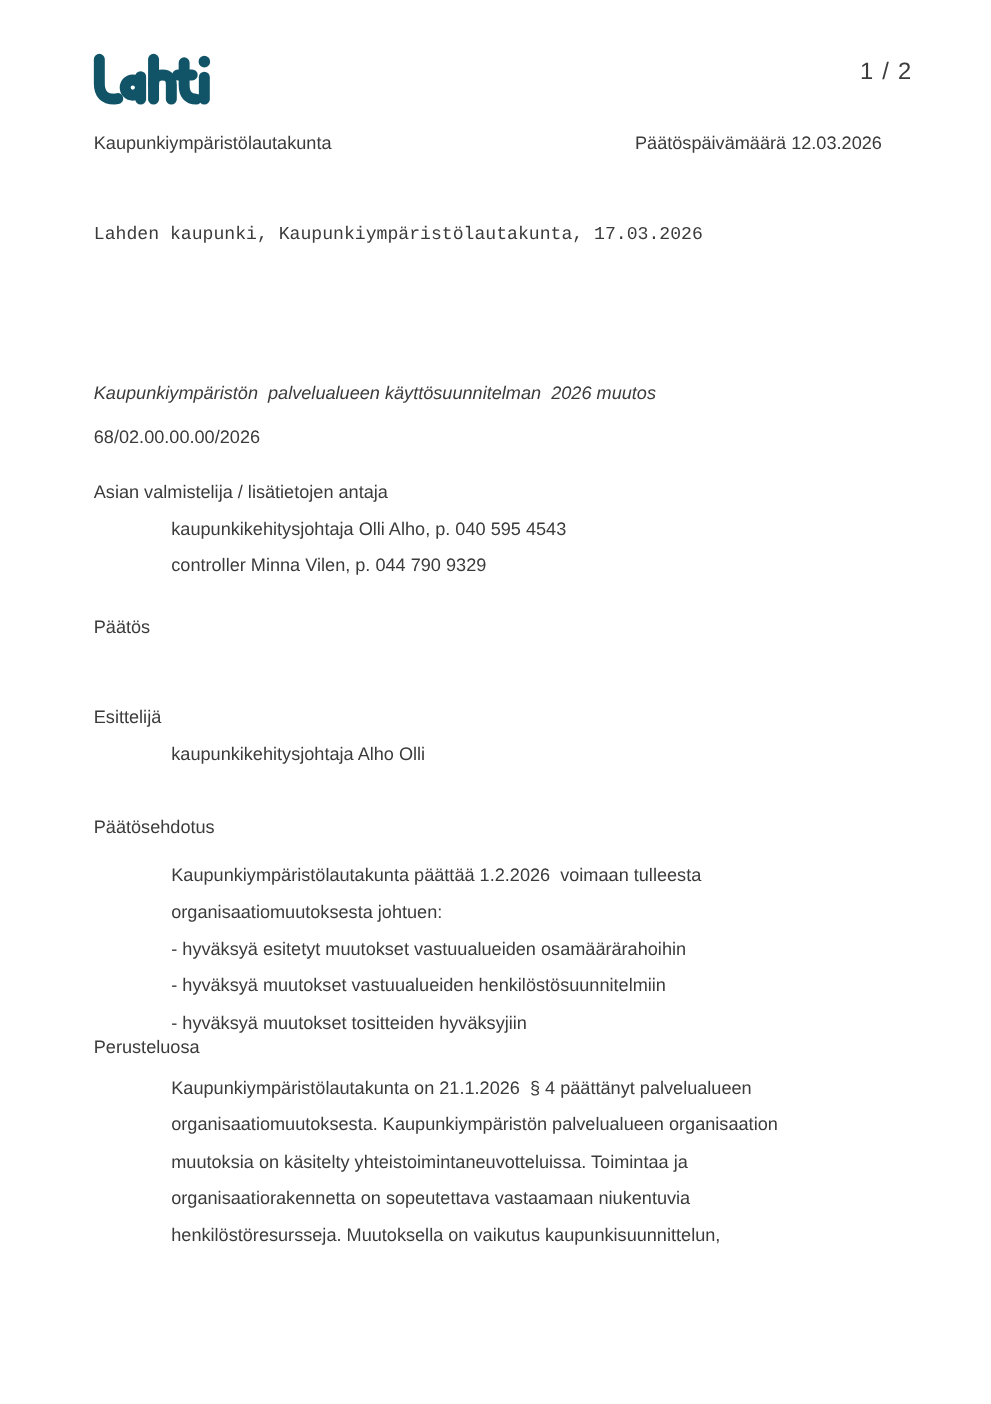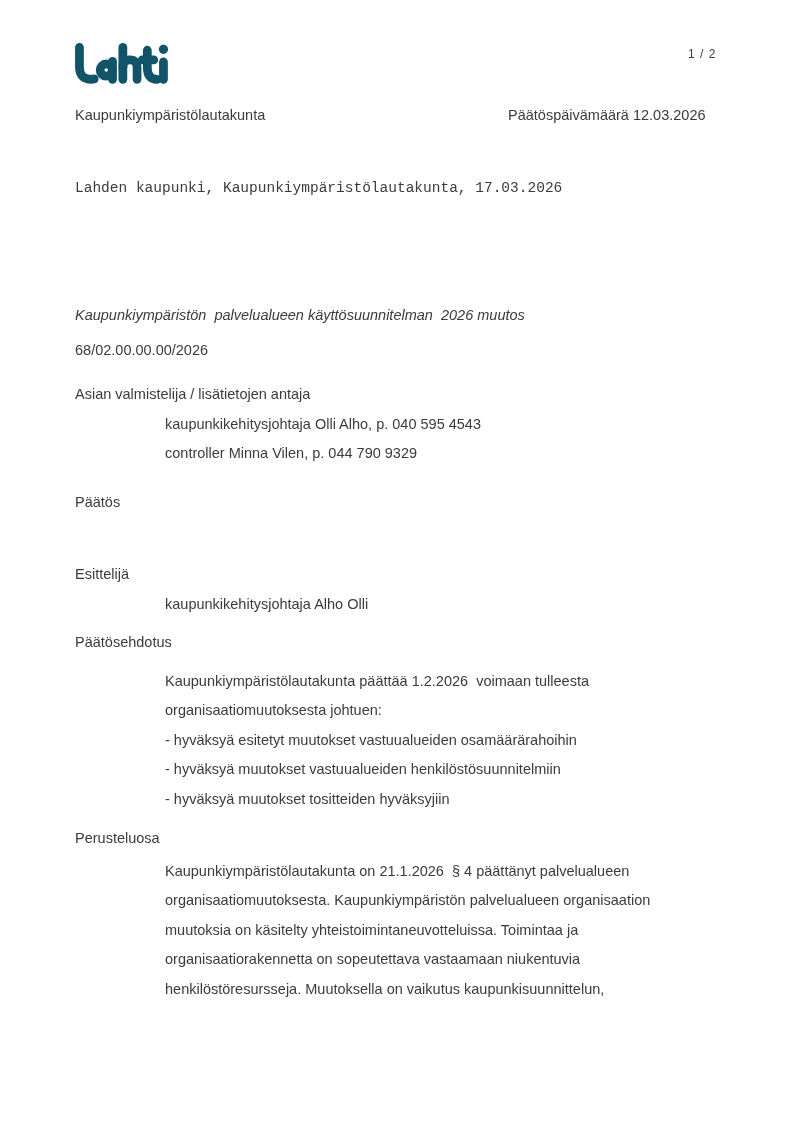--- a/index.html
+++ b/index.html
@@ -8,36 +8,36 @@
     width: 793px;
     height: 1123px;
     background: #ffffff;
     font-family: "Liberation Sans", sans-serif;
     font-size: 14.5px;
     color: #3b3b3b;
     overflow: hidden;
   }
   .abs { position: absolute; }
   .logo { left: 73px; top: 42px; }
-  .page-number { left: 688px; top: 47px; font-size: 12px; letter-spacing: 1px; }
+  .page-number { left: 688px; top: 47px; font-size: 19px; letter-spacing: 1px; }
   .header-committee { left: 75px; top: 107px; }
   .decision-date { left: 508px; top: 107px; }
   .org-line { left: 75px; top: 180px; font-family: Liberation Mono, monospace; }
   .doc-title { left: 75px; top: 307px; white-space: pre-wrap; font-style: italic; }
   .case-number { left: 75px; top: 342px; }
 
   .section { position: absolute; left: 75px; width: 660px; line-height: 29.5px; }
   .section .sec-label { line-height: 29.5px; }
-  .section .sec-lines { margin-left: 90px; line-height: 29.5px; }
+  .section .sec-lines { margin-left: 62px; line-height: 29.5px; }
   .sec-line { white-space: pre-wrap; }
 
   #sec0 { top: 380px; }
   #sec1 { top: 488px; }
   #sec2 { top: 560px; }
-  #sec3 { top: 628px; }
+  #sec3 { top: 648px; }
   #sec3 .sec-lines { margin-top: 9px; }
   #sec4 { top: 824px; }
   #sec4 .sec-lines { margin-top: 3px; }
 
   .logo svg { display: block; }
 </style>
 </head>
 <body>
 
 <div class="page">

